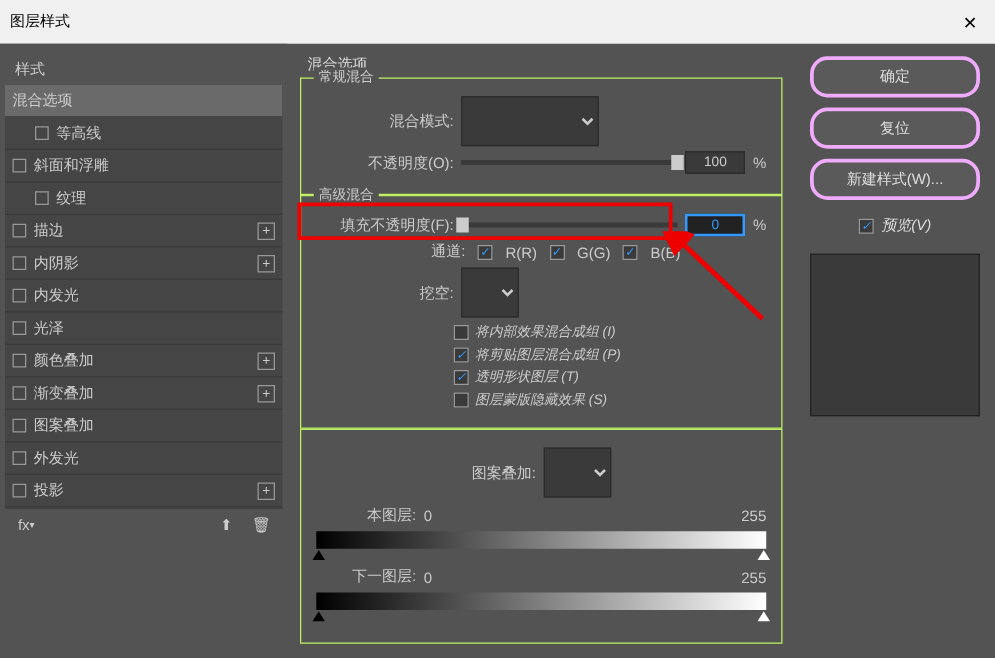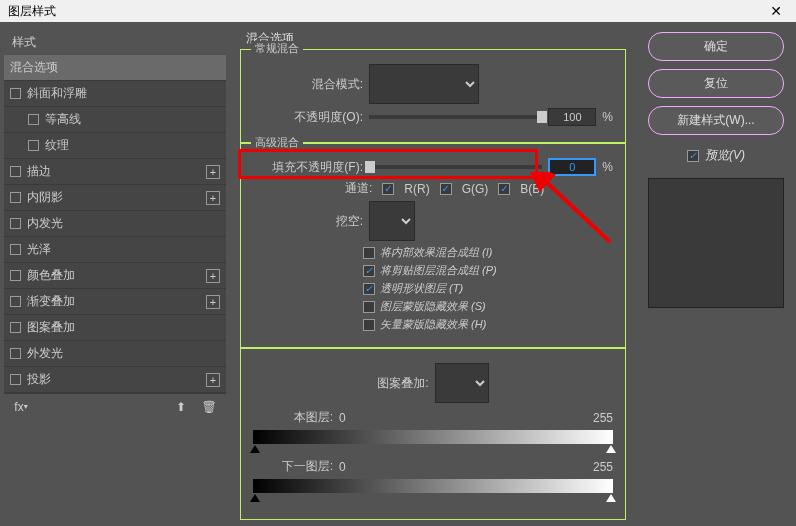--- a/index.html
+++ b/index.html
@@ -1,17 +1,17 @@
 <!DOCTYPE html>
 <html><head>
 <meta charset="utf-8">
 <style>
 * { box-sizing: border-box; margin: 0; padding: 0; font-family: "Microsoft YaHei", sans-serif; }
 body { background: #535353; width: 796px; height: 526px; overflow: hidden; position: relative; }
-.titlebar { height: 22px; background: #f0f0f0; display: flex; align-items: center; padding: 0 8px; justify-content: space-between; }
+.titlebar { height: 35px; background: #f0f0f0; display: flex; align-items: center; padding: 0 8px; justify-content: space-between; }
 .titlebar .title { font-size: 12px; color: #000; }
 .close-btn { width: 24px; height: 24px; display: flex; align-items: center; justify-content: center; cursor: pointer; font-size: 14px; }
 .main { display: flex; height: calc(100% - 28px); }
 .left-panel { width: 230px; background: #535353; padding: 8px 4px; }
 .style-header { color: #ccc; font-size: 12px; padding: 4px 8px; }
 .style-list { background: #454545; max-height: 440px; overflow-y: auto; position: relative; }
 .style-item { display: flex; align-items: center; padding: 4px 6px; font-size: 12px; color: #ccc; border-bottom: 1px solid #3a3a3a; justify-content: space-between; cursor: pointer; }
 .style-item.active { background: #6a6a6a; }
 .style-item .label { display: flex; align-items: center; gap: 6px; }
 .chk { width: 11px; height: 11px; border: 1px solid #999; display: inline-block; }
@@ -34,21 +34,21 @@
 .arrow { position: absolute; pointer-events: none; }
 .chkrow { display: flex; align-items: center; gap: 5px; font-size: 11px; margin: 3px 0 3px 110px; font-style: italic; }
 .chkbox { width: 12px; height: 12px; border: 1px solid #999; display: inline-flex; align-items: center; justify-content: center; background: #3a3a3a; }
 .chkbox.on::after { content: "✓"; font-size: 10px; color: #3399ff; }
 .channel-row { margin-left: 92px; display: flex; gap: 10px; align-items: center; }
 .gradient-bar { height: 14px; background: linear-gradient(to right, #000, #fff); position: relative; margin: 2px 0 14px 0; }
 .tri { position: absolute; width: 0; height: 0; border-left: 5px solid transparent; border-right: 5px solid transparent; }
 .tri.black { border-bottom: 8px solid #000; bottom: -9px; }
 .tri.white { border-bottom: 8px solid #fff; bottom: -9px; }
 .right-panel { width: 160px; padding: 10px 12px; display: flex; flex-direction: column; gap: 8px; align-items: stretch; }
-.btn { background: #5a5a5a; border: 1px solid #f0abfc; border-radius: 14px; color: #ddd; font-size: 12px; padding: 5px 0; text-align: center; cursor: pointer; }
+.btn { background: #5a5a5a; border: 3px solid #f0abfc; border-radius: 14px; color: #ddd; font-size: 12px; padding: 5px 0; text-align: center; cursor: pointer; }
 .preview-chk { display: flex; align-items: center; gap: 6px; justify-content: center; color: #ddd; font-size: 12px; margin-top: 4px; font-style: italic; }
 .preview-box { background: #3a3a3a; border: 1px solid #222; height: 130px; margin-top: 6px; }
 .scroll-area { position: relative; }
 </style>
 </head>
 <body>
 
 <div class="titlebar">
   <span class="title">图层样式</span>
   <span class="close-btn">✕</span>
@@ -57,30 +57,30 @@
 <div class="main">
 
   <div class="left-panel">
     <div class="style-header">样式</div>
     <div class="style-list scroll-area" id="style-list">
         <div class="style-item active">
           <span class="label">
             <span>混合选项</span>
           </span>
         </div>
+        <div class="style-item sub-item">
+          <span class="label">
+            <span class="chk"></span>
+            <span>等高线</span>
+          </span>
+        </div>
         <div class="style-item">
           <span class="label">
             <span class="chk"></span>
             <span>斜面和浮雕</span>
-          </span>
-        </div>
-        <div class="style-item sub-item">
-          <span class="label">
-            <span class="chk"></span>
-            <span>等高线</span>
           </span>
         </div>
         <div class="style-item sub-item">
           <span class="label">
             <span class="chk"></span>
             <span>纹理</span>
           </span>
         </div>
         <div class="style-item">
           <span class="label">
@@ -200,24 +200,20 @@
           <span class="chkbox on"></span>
           <span>将剪贴图层混合成组 (P)</span>
         </div>
       <div class="chkrow">
           <span class="chkbox on"></span>
           <span>透明形状图层 (T)</span>
         </div>
       <div class="chkrow">
           <span class="chkbox"></span>
           <span>图层蒙版隐藏效果 (S)</span>
-        </div>
-      <div class="chkrow">
-          <span class="chkbox"></span>
-          <span>矢量蒙版隐藏效果 (H)</span>
         </div>
     </div>
 
     <div class="fieldset">
       <div class="row" style="justify-content:center; margin-bottom:6px;">
         <span>图案叠加:</span>
         <select style="width:54px"><option>灰色</option></select>
       </div>
       <div class="row">
           <span class="lbl" style="width:80px">本图层:</span>

